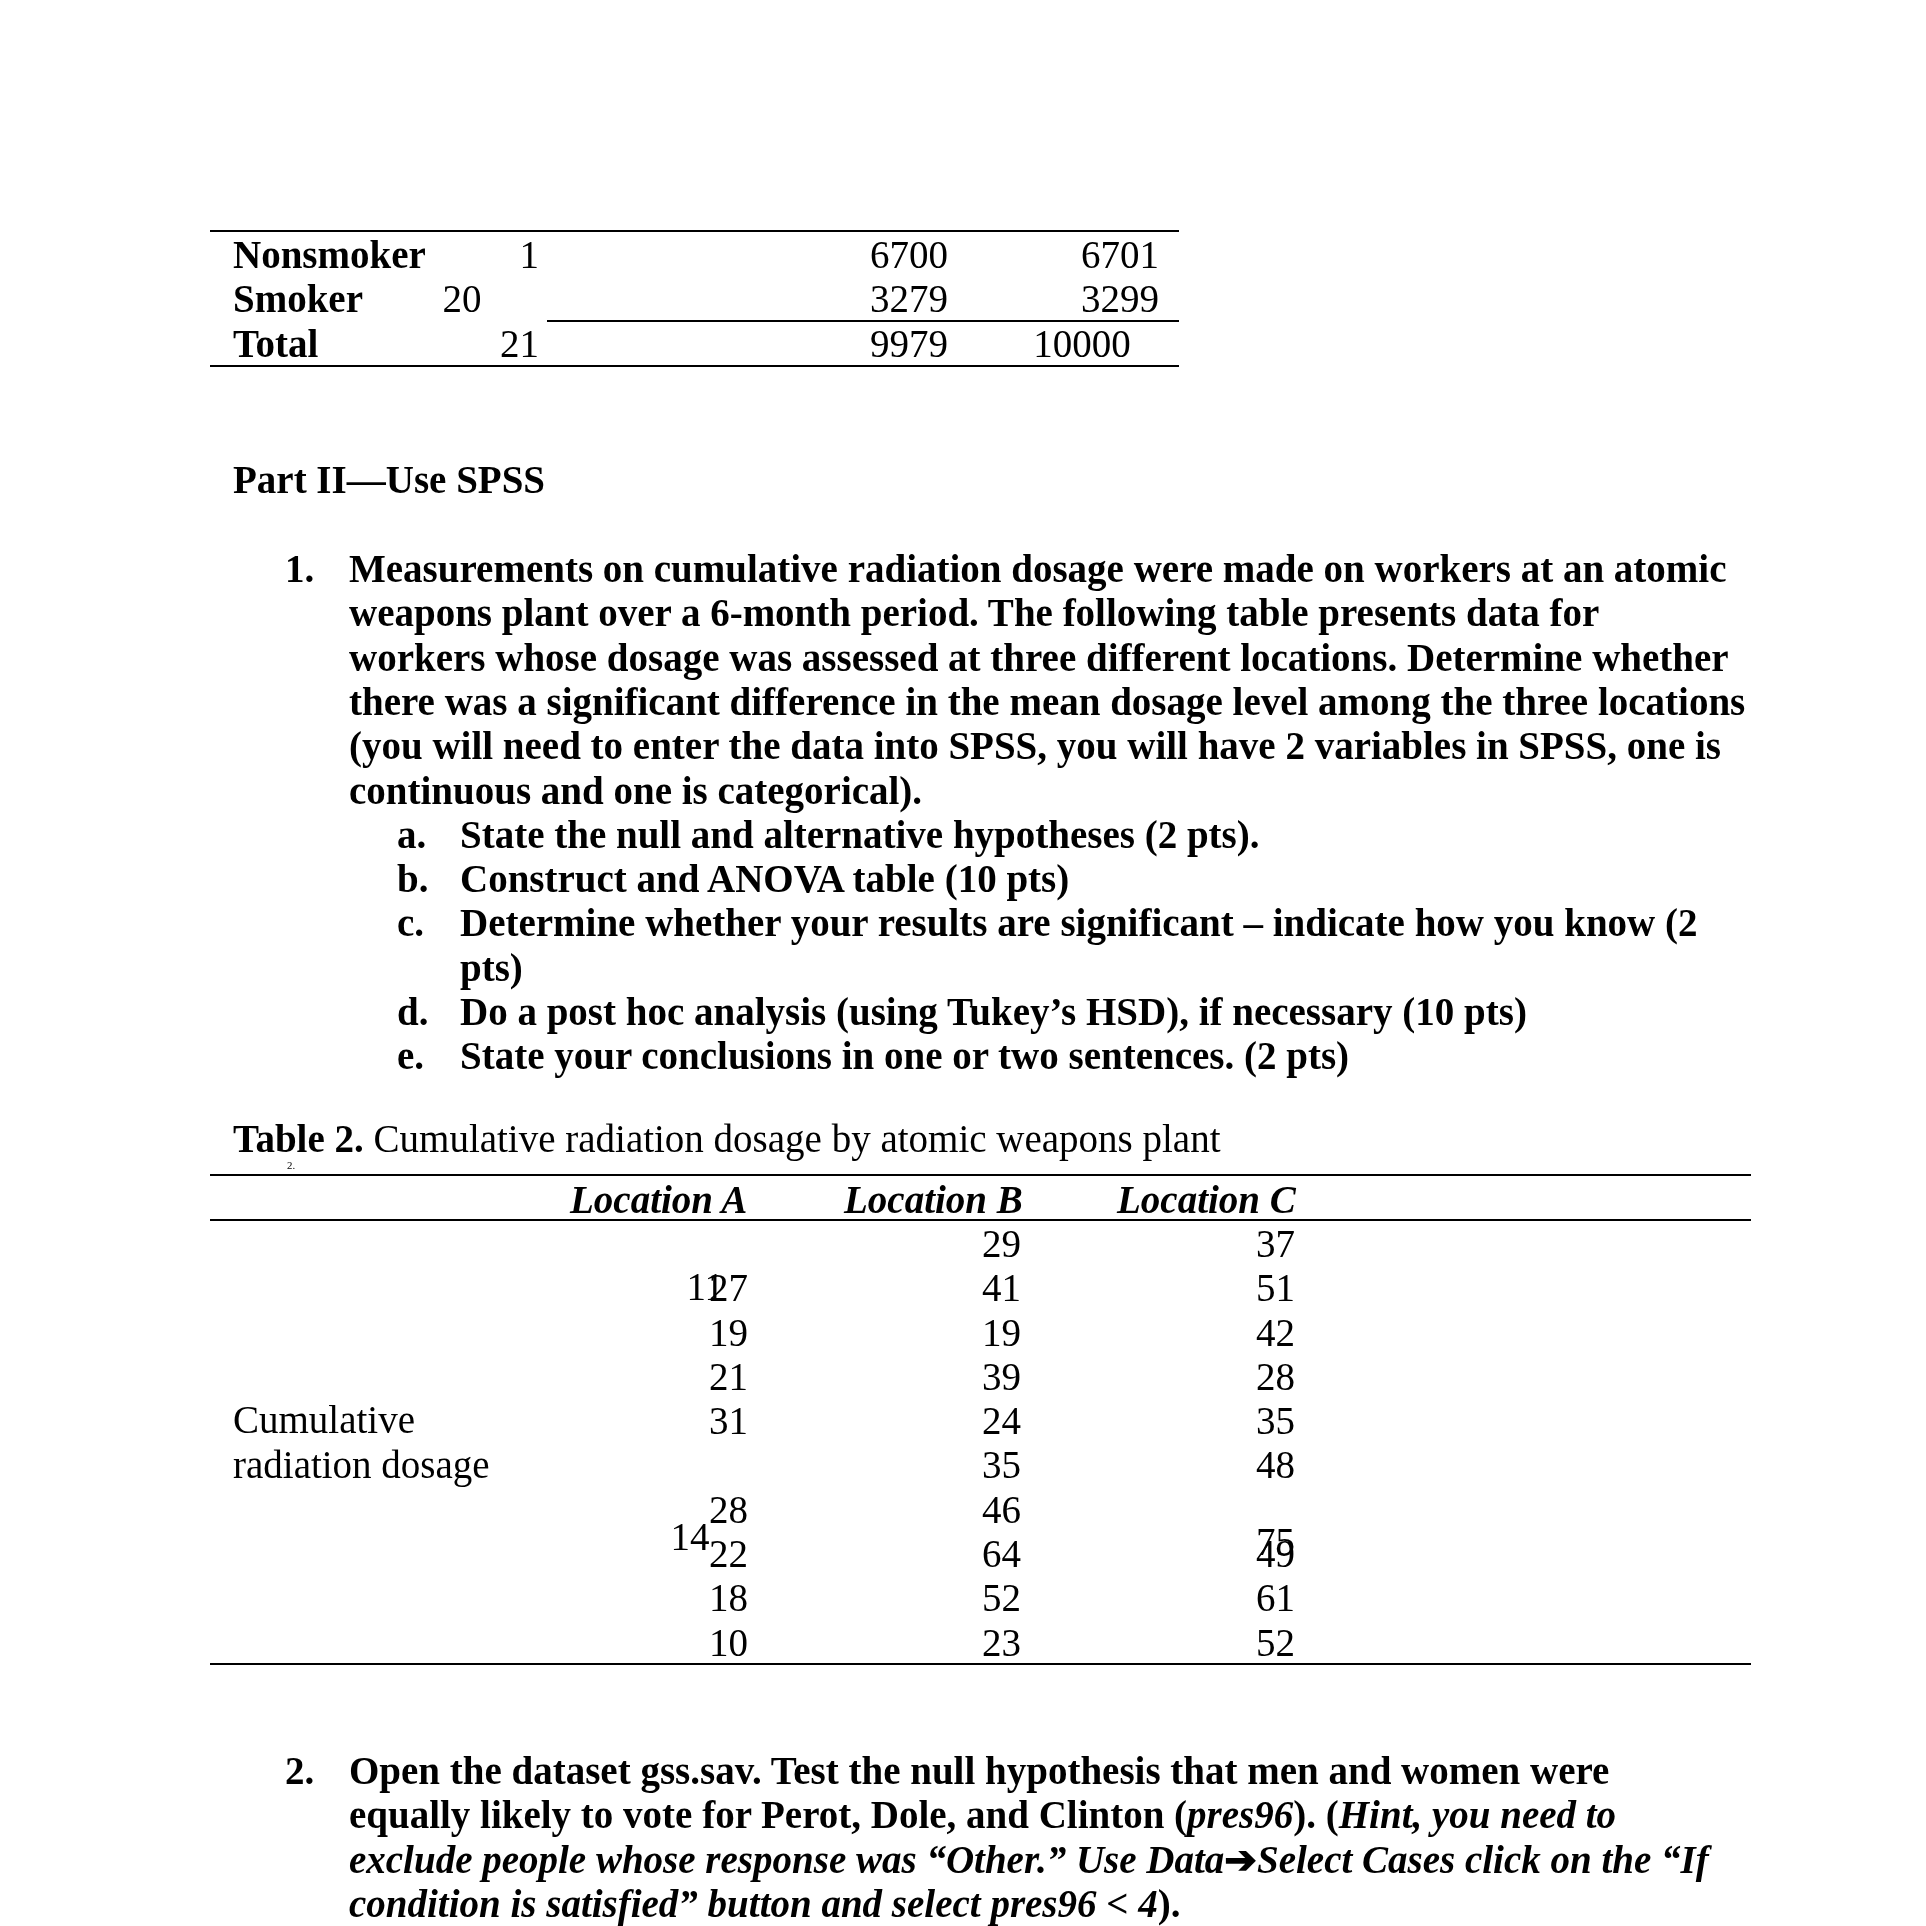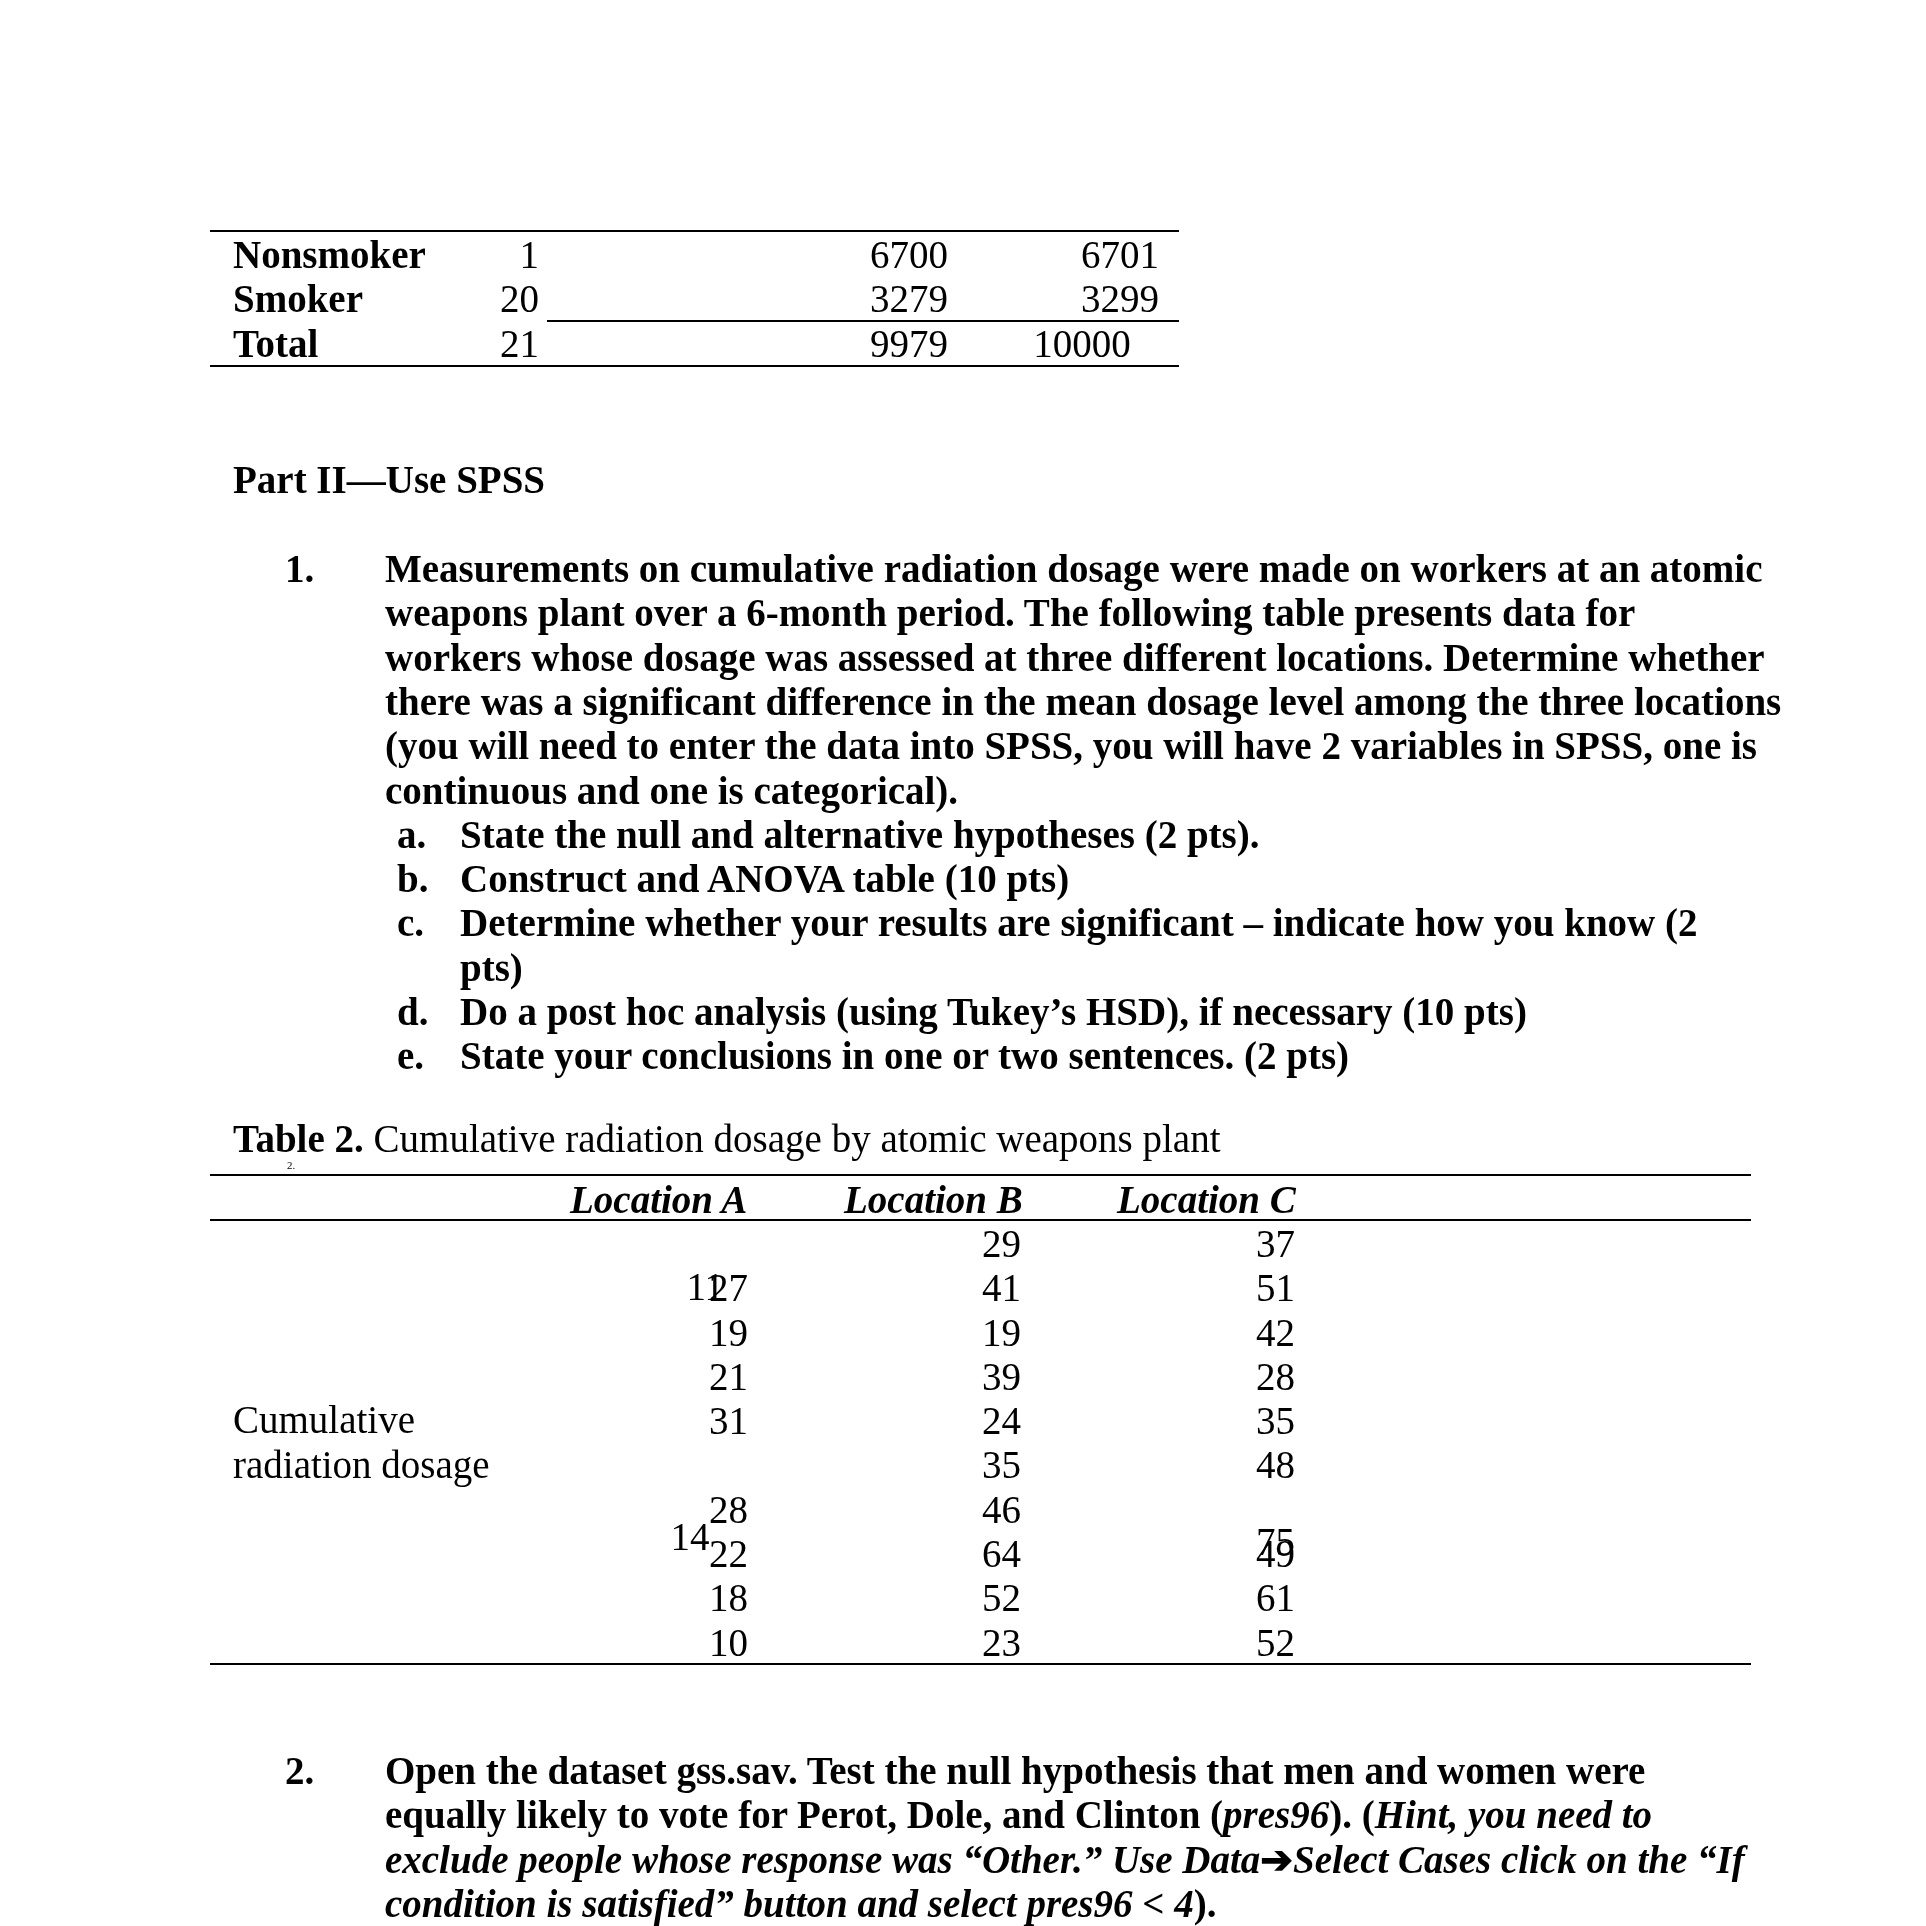--- a/index.html
+++ b/index.html
@@ -7,42 +7,42 @@
       width: 1965px; height: 2542px; position: relative; overflow: hidden;
       font-family: "Liberation Serif", "DejaVu Serif", serif;
       color: #000; font-size: 39px; line-height: 44px;
     }
     .abs { position: absolute; }
     .bold { font-weight: bold; }
     .ital { font-style: italic; }
     .rule { position: absolute; background: #000; height: 2.3px; }
 
     
-    .q-line { position: absolute; left: 349px; white-space: nowrap; font-weight: bold; margin-left: 36px; }
+    .q-line { position: absolute; left: 349px; white-space: nowrap; font-weight: bold; }
     .q-num { position: absolute; left: 285px; font-weight: bold; }
     .sub-let { position: absolute; left: 397px; font-weight: bold; }
     .sub-txt { position: absolute; left: 460px; font-weight: bold; white-space: nowrap; }
 
     
     .t2-head { position: absolute; font-style: italic; font-weight: bold; }
     .t2-cell { position: absolute; width: 116px; text-align: right; }
   </style>
 </head>
 <body>
 
 <div>
   <div class="rule" style="left:210px; top:230px; width:969px;"></div>
 
   <div class="abs bold" style="left:233px; top:233px;">Nonsmoker</div>
   <div class="abs" style="left:539px; top:233px; width:154px; text-align:right; left:385px;">1</div>
   <div class="abs" style="left:794px; top:233px; width:154px; text-align:right;">6700</div>
   <div class="abs" style="left:1005px; top:233px; width:154px; text-align:right;">6701</div>
 
   <div class="abs bold" style="left:233px; top:277px;">Smoker</div>
-  <div class="abs" style="left:385px; top:277px; width:154px; text-align:right;">20</div>
+  <div class="abs" style="left:385px; top:277px; width:154px; text-align:center;">20</div>
   <div class="abs" style="left:794px; top:277px; width:154px; text-align:right;">3279</div>
   <div class="abs" style="left:1005px; top:277px; width:154px; text-align:right;">3299</div>
 
   <div class="rule" style="left:547px; top:320px; width:632px;"></div>
 
   <div class="abs bold" style="left:233px; top:322px;">Total</div>
   <div class="abs" style="left:385px; top:322px; width:154px; text-align:right;">21</div>
   <div class="abs" style="left:794px; top:322px; width:154px; text-align:right;">9979</div>
   <div class="abs" style="left:1005px; top:322px; width:154px; text-align:center;">10000</div>
 

